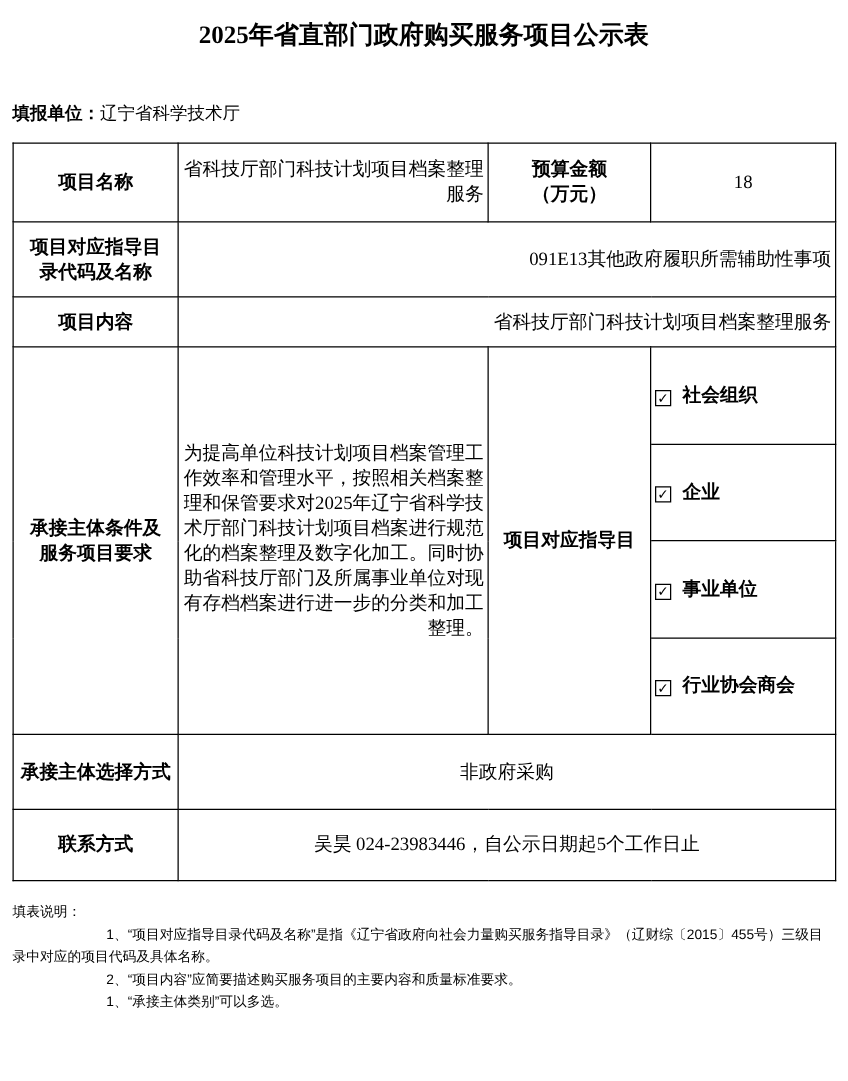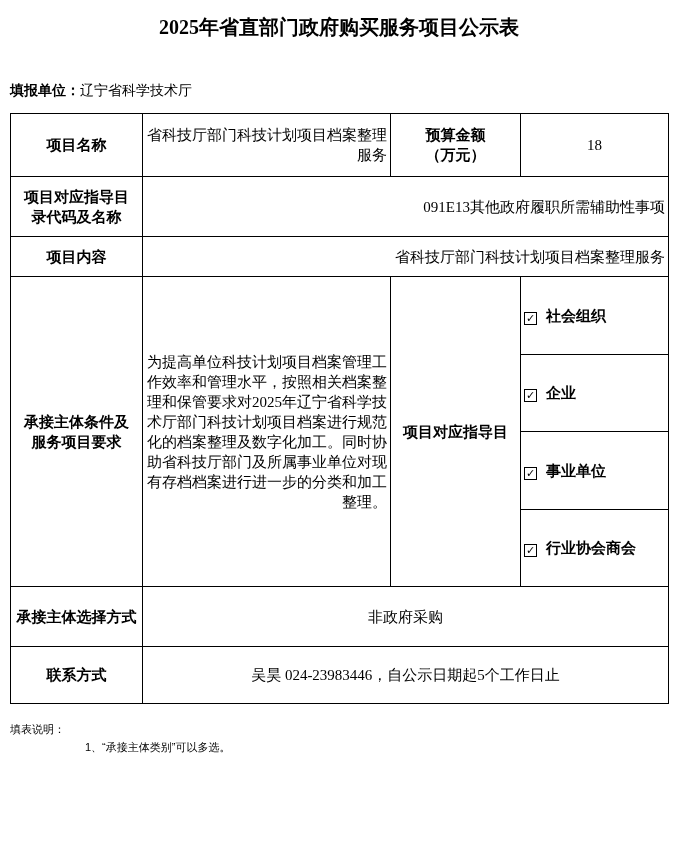--- a/index.html
+++ b/index.html
@@ -170,16 +170,18 @@
 
     <tr style="height:57px">
       <td class="lbl">联系方式</td>
       <td class="center" colspan="3">吴昊 024-23983446，自公示日期起5个工作日止</td>
     </tr>
   </tbody>
     </table>
 
   <div class="notes">
     <p class="notes-heading">填表说明：</p>
+    <p class="note-item">1、“项目对应指导目录代码及名称”是指《辽宁省政府向社会力量购买服务指导目录》（辽财综〔2015〕455号）三级目录中对应的项目代码及具体名称。</p>
+    <p class="note-item">2、“项目内容”应简要描述购买服务项目的主要内容和质量标准要求。</p>
     <p class="note-item">1、“承接主体类别”可以多选。</p>
   </div>
 
 </div>
 
 </body></html>

